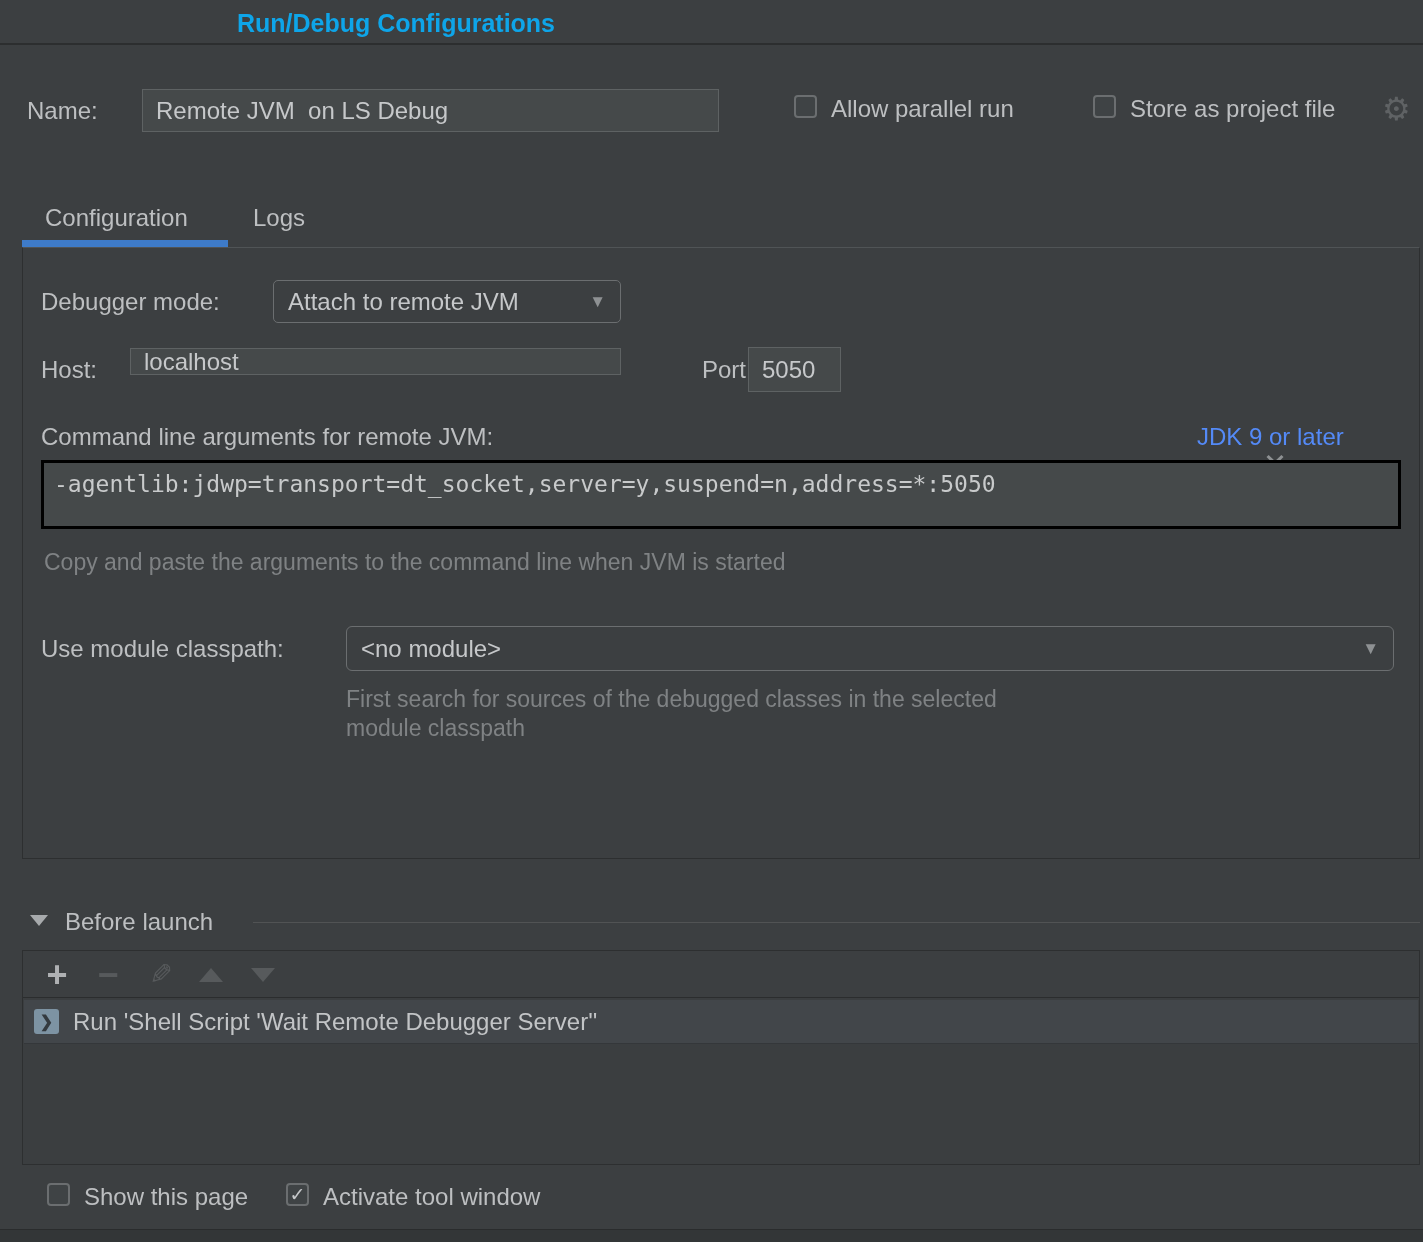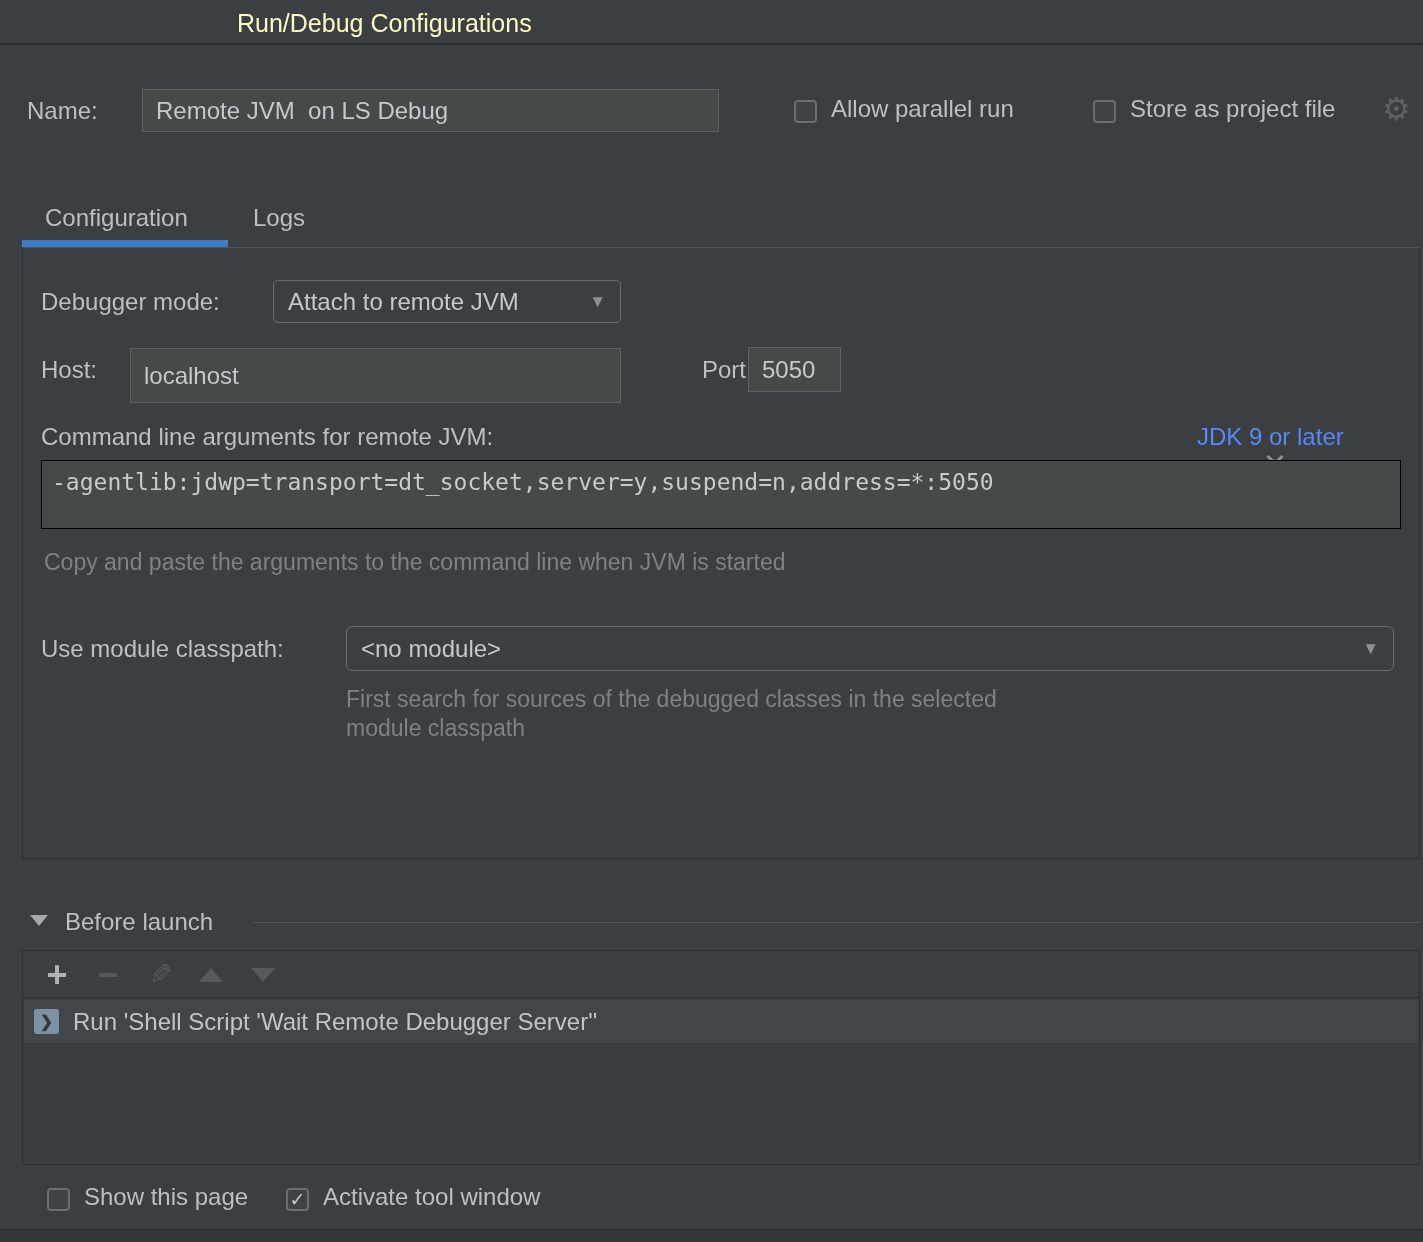--- a/index.html
+++ b/index.html
@@ -10,42 +10,42 @@
     color:#BDBFC1;
     position:relative;
     overflow:hidden;
   }
   .abs { position:absolute; }
   .label { color:#BDBFC1; font-size:24px; }
   .hint  { color:#7F8284; font-size:23px; }
 
   
   .titlebar { top:0; left:0; width:1423px; height:45px; background:#3C3F41; border-bottom:2px solid #2C2E2F; }
-  .title { position:absolute; left:237px; top:9px; font-size:25px; font-weight:normal; color:#fef9c3; }
+  .title { position:absolute; left:237px; top:9px; font-size:25px; font-weight:bold; color:#0ea5e9; }
 
   
   .field {
     background:#45494A; border:1px solid #5E6263; color:#C6C8CA;
     font-size:24px; display:flex; align-items:center; padding-left:13px;
     white-space:pre;
   }
   .mono {
     font-family:"DejaVu Sans Mono", monospace;
     font-size:23px; color:#C8CACB;
   }
 
   
   .dropdown {
     background:transparent; border:1px solid #6B6E70; border-radius:5px;
     color:#C6C8CA; font-size:24px; display:flex; align-items:center; padding:0 14px;
   }
   .dropdown .arrow { margin-left:auto; color:#8E9193; font-size:17px; }
 
   
-  .checkbox-row { display:flex; align-items:flex-end; gap:14px; }
+  .checkbox-row { display:flex; align-items:flex-start; gap:14px; }
   .cb {
     width:23px; height:23px; border:2px solid #6B6E70; border-radius:4px;
     background:#3F4345; flex:0 0 auto; display:flex; align-items:center; justify-content:center;
     color:#C6C8CA; font-size:19px; line-height:1;
   }
 
   
   .tab { font-size:24px; color:#BDBFC1; }
   .tab-underline { background:#3E7BC9; height:7px; }
 
@@ -130,33 +130,33 @@
 
 <div class="abs panel">
 
   <div class="abs label" style="left:18px; top:40px;">Debugger mode:</div>
   <div class="abs dropdown" style="left:250px; top:32px; width:348px; height:43px;">
     <span>Attach to remote JVM</span>
     <span class="arrow">▼</span>
   </div>
 
   <div class="abs label" style="left:18px; top:108px;text-align:center;">Host:</div>
-  <div class="abs field" style="left:107px; top:100px; width:491px; height:55px;">localhost</div>
+  <div class="abs field" style="left:107px; top:100px; width:491px; height:27px;">localhost</div>
 
   <div class="abs label" style="left:679px; top:108px;">Port:</div>
   <div class="abs field" style="left:725px; top:99px; width:93px; height:45px;">5050</div>
 
   <div class="abs label" style="left:18px; top:175px;">Command line arguments for remote JVM:</div>
 
   <div class="abs" style="left:1174px; top:175px; display:flex; align-items:center;flex-direction:column;">
     <span class="link-blue">JDK 9 or later</span>
     <span class="chev"></span>
   </div>
 
-  <div class="abs mono" style="left:18px; top:212px; width:1360px; height:69px; background:#45494A; border:1px solid #000000; padding:8px 10px;">-agentlib:jdwp=transport=dt_socket,server=y,suspend=n,address=*:5050</div>
+  <div class="abs mono" style="left:18px; top:212px; width:1360px; height:69px; background:#45494A; border:3px solid #000000; padding:8px 10px;">-agentlib:jdwp=transport=dt_socket,server=y,suspend=n,address=*:5050</div>
 
   <div class="abs hint" style="left:21px; top:301px;">Copy and paste the arguments to the command line when JVM is started</div>
 
   <div class="abs label" style="left:18px; top:387px;">Use module classpath:</div>
   <div class="abs dropdown" style="left:323px; top:378px; width:1048px; height:45px; border-radius:6px;">
     <span>&lt;no module&gt;</span>
     <span class="arrow">▼</span>
   </div>
 
   <div class="abs hint" style="left:323px; top:438px;">First search for sources of the debugged classes in the selected</div>

